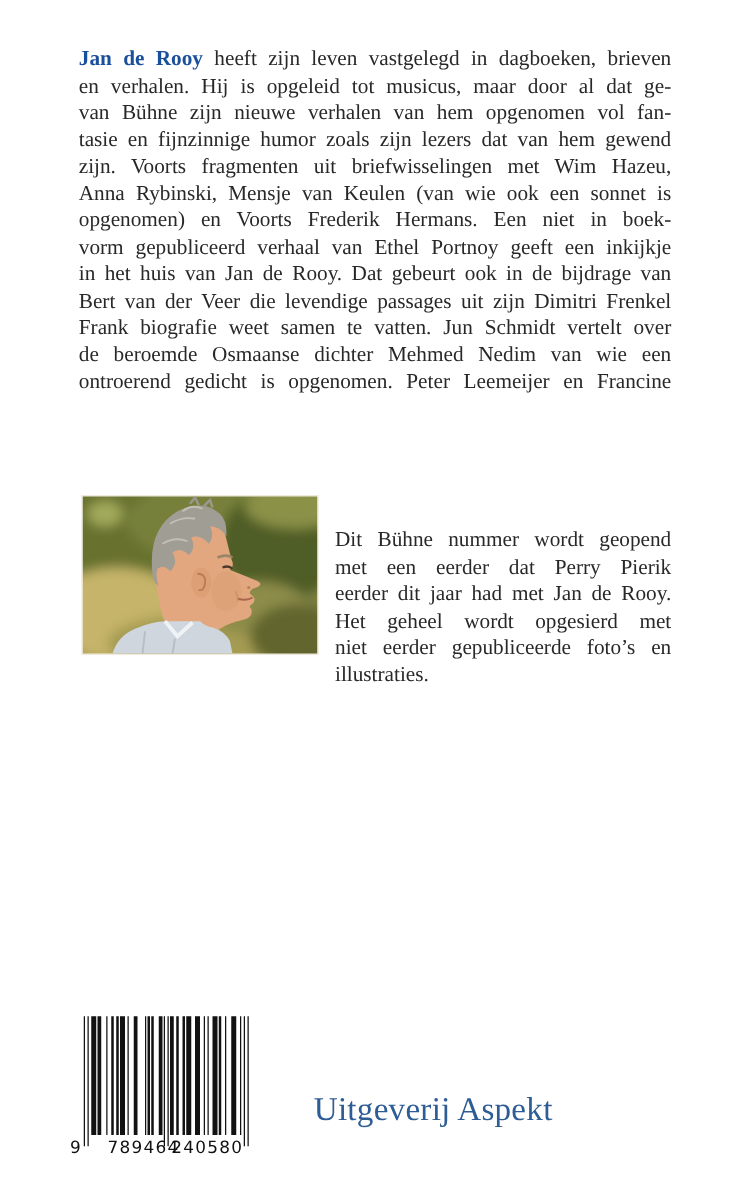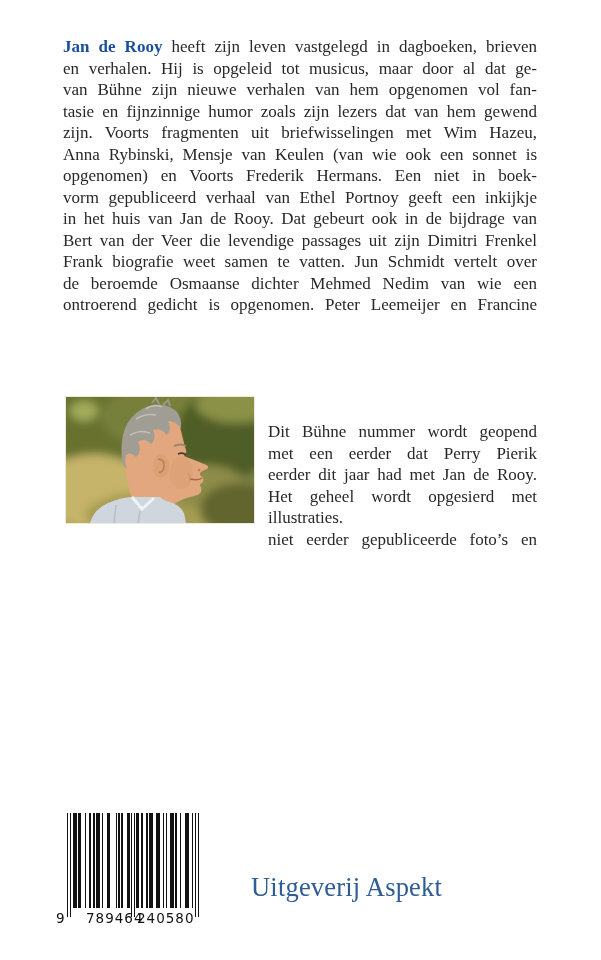--- a/index.html
+++ b/index.html
@@ -163,22 +163,22 @@
       </g>
     </svg>
   </div>
 
   <div id="p2" class="para">
     <div>
         <div class="tline">Dit Bühne nummer wordt geopend</div>
         <div class="tline">met een eerder dat Perry Pierik</div>
         <div class="tline">eerder dit jaar had met Jan de Rooy.</div>
         <div class="tline">Het geheel wordt opgesierd met</div>
+        <div class="tline">niet eerder gepubliceerde foto’s en</div>
         <div class="tline tline-last">illustraties.</div>
-        <div class="tline">niet eerder gepubliceerde foto’s en</div>
       </div>
   </div>
 
   <div id="barcode">
     <div id="barcode-bars">
         <div class="bar bar-guard" style="left: 0%; width: 1.05263%;"></div>
         <div class="bar bar-guard" style="left: 2.10526%; width: 1.05263%;"></div>
         <div class="bar" style="left: 4.21053%; width: 3.15789%;"></div>
         <div class="bar" style="left: 8.42105%; width: 2.10526%;"></div>
         <div class="bar" style="left: 13.6842%; width: 1.05263%;"></div>

